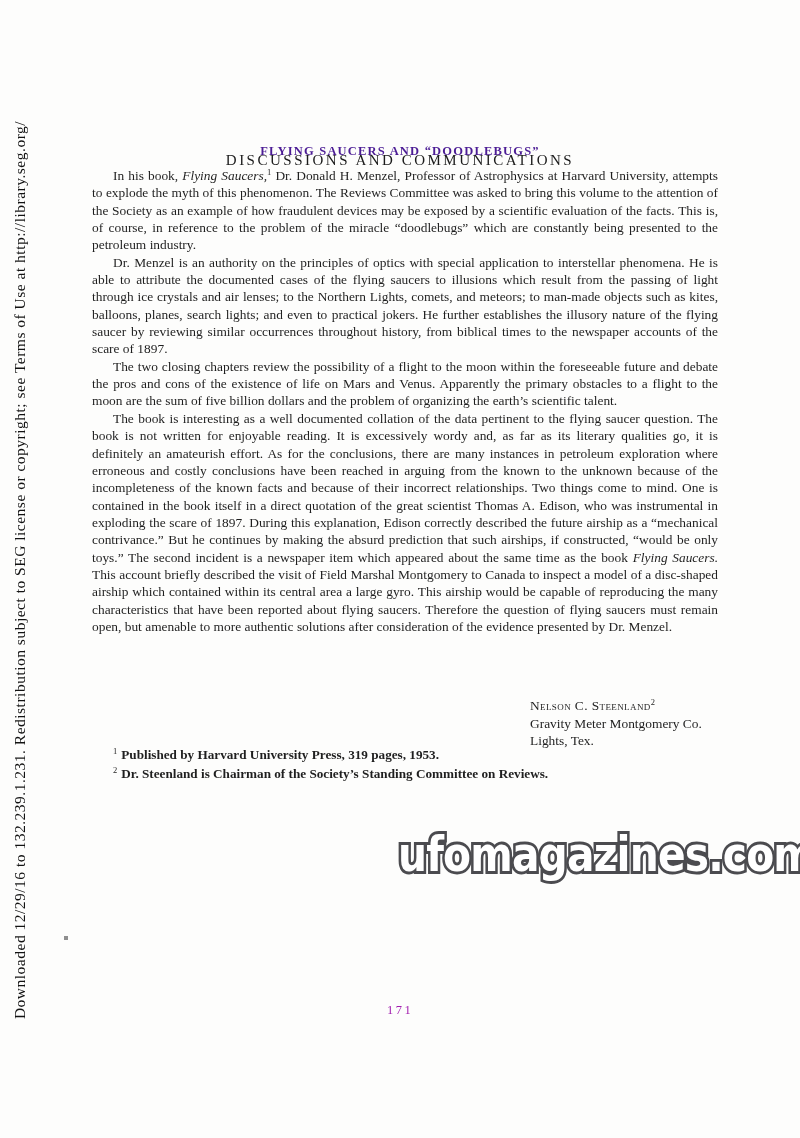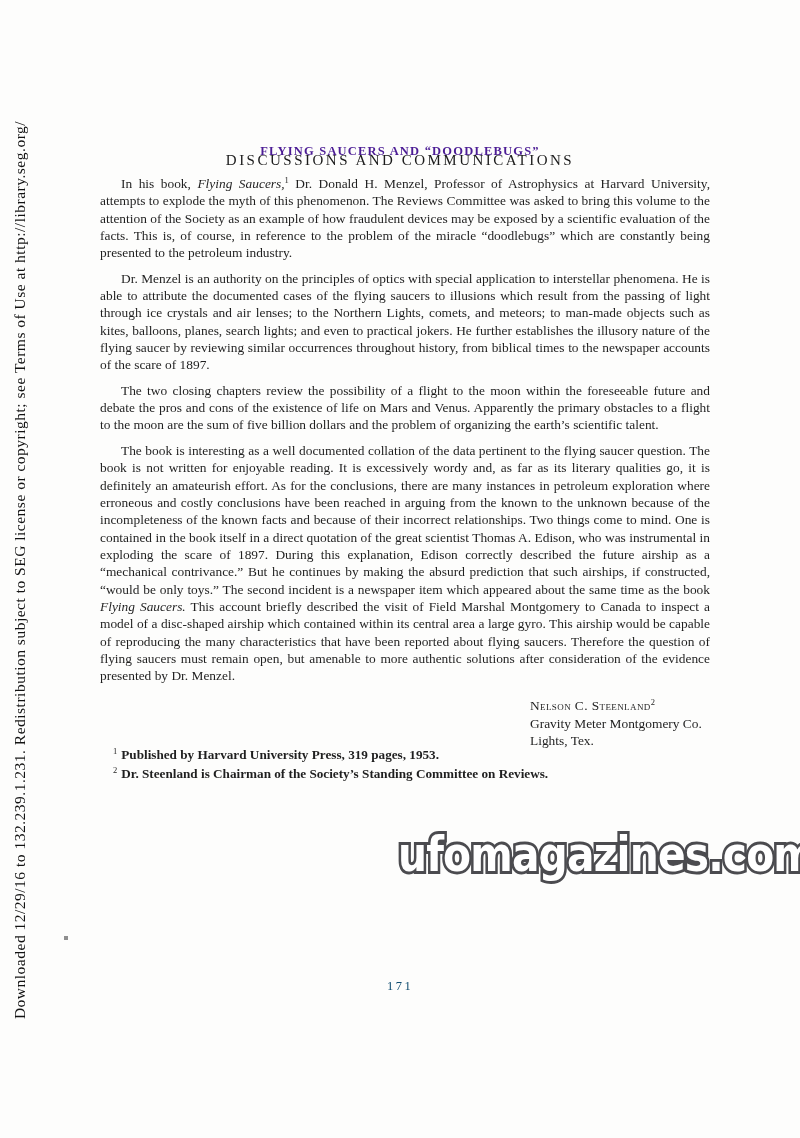--- a/index.html
+++ b/index.html
@@ -18,21 +18,21 @@
   }
 
   .centered-band { position:absolute; left:85px; width:630px; text-align:center; }
   .section-title { top:112px; font-size:15px; letter-spacing:2.5px; color:#1b1b1b;margin-top:40px; }
   .article-title { top:144px; font-size:12.5px; font-weight:bold; letter-spacing:1.2px; color:#4c1d95; }
 
   .body-text {
     position:absolute; left:92px; top:167px; width:626px;
     font-size:13.4px; line-height:17.35px; text-align:justify;
   }
-  .body-text p { margin:8px; text-indent:21px; }
+  .body-text p { margin:0; text-indent:21px; }
   .italic { font-style:italic; }
   sup { font-size:8.5px; line-height:0; vertical-align:super; }
 
   .signature {
     position:absolute; left:490px; top:697px;
     font-size:13.4px; line-height:17.6px;margin-left:40px;
   }
   .signature .name { font-variant:small-caps; letter-spacing:0.4px; }
 
   .footnotes {
@@ -52,22 +52,22 @@
   .watermark .layer { position:absolute; left:0; top:0; white-space:nowrap; }
   .watermark .stroke { color:#4b4b4f; -webkit-text-stroke:6px #4b4b4f; }
   .watermark .fill { color:#ffffff; }
 
   .scan-speck {
     position:absolute; left:64px; top:936px; width:4px; height:4px;
     background:#8f8f8f;
   }
 
   .page-number {
-    position:absolute; left:85px; width:630px; top:979px; text-align:center;
-    font-size:12.5px; letter-spacing:2.5px; color:#0c4a6e;
+    position:absolute; left:85px; width:630px; top:1003px; text-align:center;
+    font-size:12.5px; letter-spacing:2.5px; color:#a21caf;
   }
 </style>
 </head>
 <body>
 
 <div class="page">
 
   <div class="sidebar-stamp">Downloaded 12/29/16 to 132.239.1.231. Redistribution subject to SEG license or copyright; see Terms of Use at http://library.seg.org/</div>
 
   <div class="centered-band section-title">DISCUSSIONS AND COMMUNICATIONS</div>

